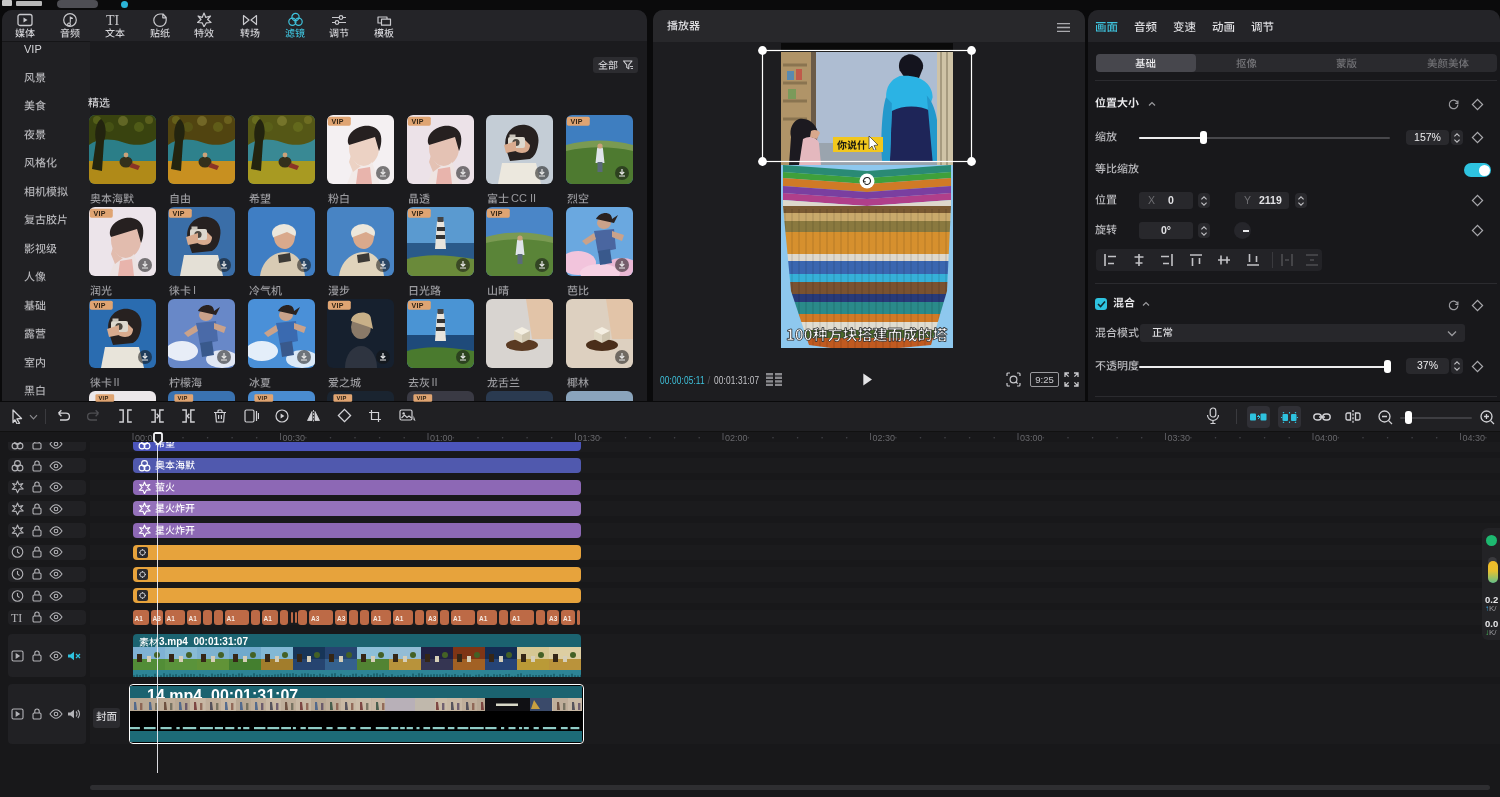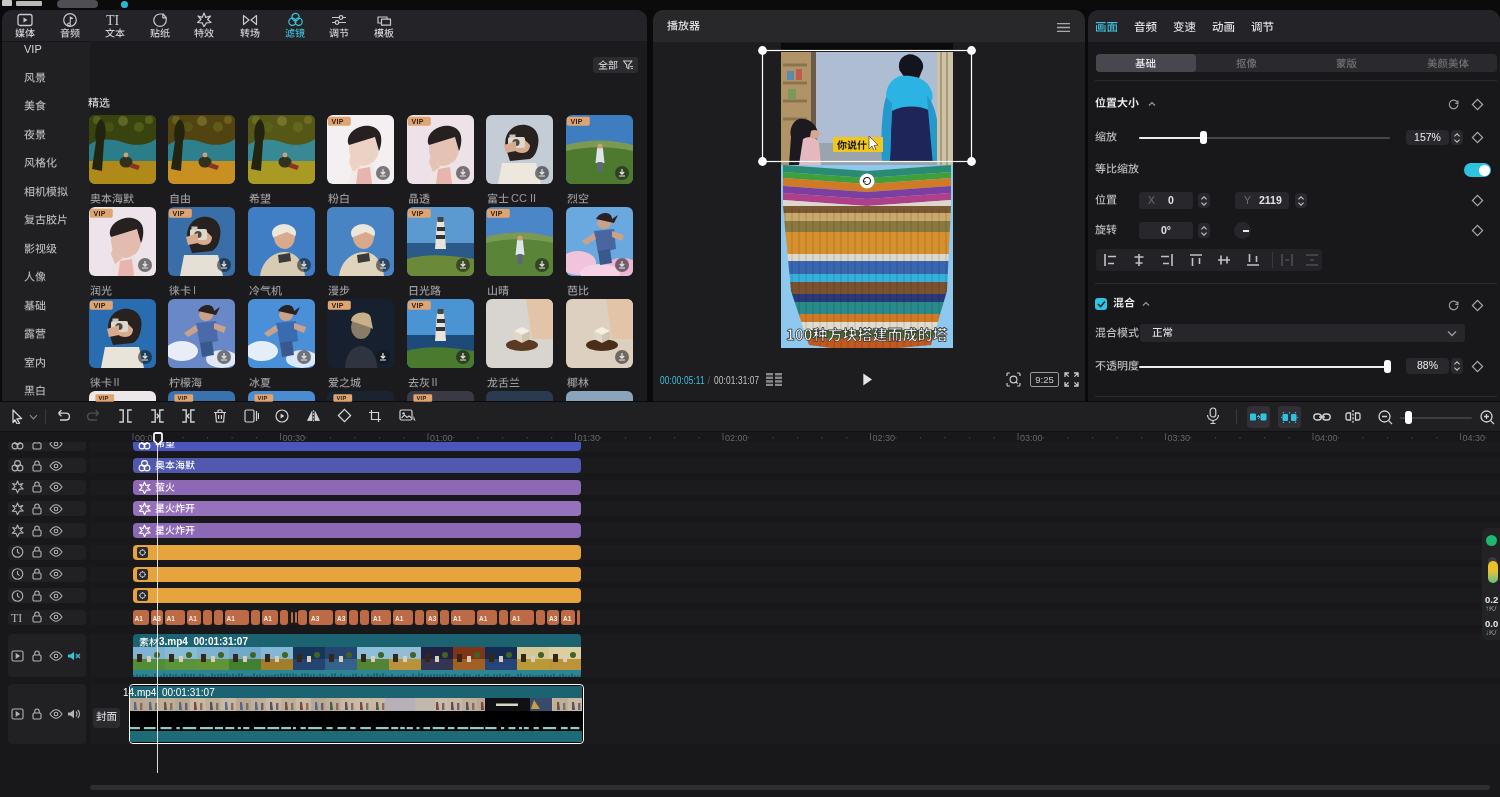--- a/index.html
+++ b/index.html
@@ -828,21 +828,21 @@
     <path d="M1.9 3.9V8.7H0.5V9.7H10V8.7H6.1V5.6H9.2V4.7H6.1V2.1H9.7V1.1H0.9V2.1H5V8.7H2.9V3.9Z M13.9 4.1H17.6V5H13.9ZM12 6.5V9.6H13V7.4H15.4V10.1H16.4V7.4H18.6V8.7C18.6 8.8 18.5 8.8 18.4 8.8C18.2 8.9 17.7 8.9 17.1 8.8C17.2 9.1 17.4 9.5 17.4 9.7C18.2 9.7 18.8 9.7 19.1 9.6C19.5 9.4 19.6 9.2 19.6 8.7V6.5H16.4V5.7H18.6V3.4H13V5.7H15.4V6.5ZM18.4 0.5C18.2 0.8 17.8 1.3 17.6 1.7L18.2 1.9H16.3V0.4H15.3V1.9H13.3L13.9 1.6C13.8 1.3 13.4 0.8 13.1 0.5L12.2 0.8C12.5 1.1 12.7 1.6 12.9 1.9H11.3V4.3H12.3V2.8H19.2V4.3H20.2V1.9H18.5C18.8 1.6 19.1 1.2 19.4 0.8Z" fill="#dedee1"></path>
   </svg>
 <svg class="ab" style="left:1447px;top:330px" width="10" height="7" viewBox="0 0 10 7">
     <path d="M1 1.5L5 5.5L9 1.5" fill="none" stroke="#9a9a9e" stroke-width="1.3"></path>
   </svg>
 <svg style="position:absolute;left:1095px;top:360px;" width="46" height="15" viewBox="0 0 46 15">
     <path d="M6.1 4.6C7.4 5.5 9 6.8 9.8 7.7L10.6 6.9C9.8 6 8.1 4.7 6.9 3.9ZM0.7 1.2V2.2H5.4C4.4 4 2.5 5.8 0.4 6.8C0.6 7.1 1 7.5 1.1 7.8C2.6 7 3.9 6 4.9 4.8V10.6H6.1V3.3C6.3 3 6.6 2.6 6.8 2.2H10.3V1.2Z M11.6 1.3C12.2 1.9 13 2.6 13.3 3.2L14.1 2.5C13.8 2 13 1.2 12.4 0.7ZM20.4 0.6C19 0.8 16.7 1 14.8 1.1C14.8 1.3 14.9 1.6 15 1.8C15.8 1.8 16.6 1.7 17.5 1.7V2.4H14.5V3.2H16.9C16.2 3.9 15.1 4.5 14.1 4.8C14.3 5 14.6 5.3 14.7 5.5C14.9 5.4 15.1 5.4 15.3 5.3V6H16.5C16.3 7.1 15.8 7.8 14.4 8.2C14.6 8.4 14.8 8.8 14.9 9C16.7 8.4 17.2 7.4 17.5 6H18.5C18.5 6.3 18.4 6.6 18.3 6.9H20.2C20.1 7.6 20 7.9 19.9 8C19.8 8.1 19.7 8.1 19.5 8.1C19.3 8.1 18.8 8.1 18.3 8.1C18.5 8.3 18.6 8.6 18.6 8.8C19.1 8.9 19.7 8.9 19.9 8.9C20.2 8.8 20.5 8.8 20.7 8.6C20.9 8.3 21.1 7.8 21.2 6.5C21.2 6.4 21.2 6.1 21.2 6.1H19.4L19.6 5.2H15.4C16.2 4.8 16.9 4.3 17.5 3.7V5H18.4V3.7C19.2 4.4 20.1 5.1 21.1 5.5C21.2 5.2 21.5 4.9 21.7 4.7C20.7 4.4 19.7 3.8 19 3.2H21.5V2.4H18.4V1.6C19.4 1.5 20.3 1.4 21 1.2ZM13.9 4.6H11.6V5.6H12.9V8.7C12.4 8.9 11.9 9.3 11.4 9.7L12.1 10.7C12.7 10 13.3 9.4 13.8 9.4C14 9.4 14.3 9.7 14.8 10C15.5 10.4 16.4 10.5 17.7 10.5C18.8 10.5 20.5 10.4 21.4 10.4C21.4 10.1 21.5 9.6 21.7 9.3C20.6 9.4 18.9 9.5 17.7 9.5C16.5 9.5 15.6 9.5 14.9 9.1C14.4 8.8 14.2 8.5 13.9 8.4Z M25.6 4.8V6.7H23.8V4.8ZM25.6 3.8H23.8V2H25.6ZM22.8 1V8.7H23.8V7.7H26.5V1ZM31.2 1.8V3.5H28.5V1.8ZM27.5 0.9V4.8C27.5 6.5 27.3 8.6 25.4 10C25.6 10.1 26 10.5 26.2 10.7C27.4 9.7 28 8.4 28.3 7.1H31.2V9.3C31.2 9.5 31.2 9.6 31 9.6C30.8 9.6 30.1 9.6 29.4 9.6C29.6 9.8 29.8 10.3 29.8 10.6C30.7 10.6 31.4 10.6 31.8 10.4C32.1 10.2 32.3 9.9 32.3 9.3V0.9ZM31.2 4.4V6.2H28.4C28.5 5.7 28.5 5.2 28.5 4.8V4.4Z M37.2 2.7V3.5H35.6V4.4H37.2V6.1H41.6V4.4H43.3V3.5H41.6V2.7H40.6V3.5H38.2V2.7ZM40.6 4.4V5.3H38.2V4.4ZM41.1 7.6C40.7 8 40.1 8.4 39.4 8.7C38.7 8.4 38.1 8 37.7 7.6ZM35.7 6.7V7.6H37L36.6 7.7C37.1 8.3 37.6 8.8 38.2 9.1C37.3 9.4 36.2 9.6 35.2 9.7C35.4 9.9 35.5 10.3 35.6 10.5C36.9 10.4 38.2 10.1 39.3 9.7C40.4 10.2 41.6 10.4 43 10.6C43.2 10.3 43.4 9.9 43.6 9.7C42.5 9.6 41.4 9.4 40.5 9.2C41.4 8.6 42.2 7.9 42.7 7L42 6.7L41.8 6.7ZM38.2 0.6C38.3 0.8 38.4 1.1 38.5 1.4H34.3V4.4C34.3 6.1 34.2 8.5 33.3 10.1C33.6 10.2 34.1 10.4 34.3 10.6C35.2 8.8 35.4 6.2 35.4 4.4V2.4H43.5V1.4H39.7C39.6 1.1 39.4 0.7 39.2 0.3Z" fill="#bcbcc0"></path>
   </svg>
 <div style="position:absolute;left:1139px;top:365.5px;width:251px;height:2px;background:#ececee;border-radius:1px"></div>
 <div style="position:absolute;left:1384px;top:360px;width:7px;height:13px;background:#fff;border-radius:3px"></div>
-<div class="ab" style="left:1406px;top:358px;width:43px;height:15.5px;background:#29292d;border-radius:4px;color:#ececee;font-size:10.5px;text-align:center;line-height:15.5px">88%</div>
+<div class="ab" style="left:1406px;top:358px;width:43px;height:15.5px;background:#29292d;border-radius:4px;color:#ececee;font-size:10.5px;text-align:center;line-height:15.5px">37%</div>
 <div class="ab" style="left:1451px;top:358px;width:12px;height:15.5px;background:#29292d;border-radius:4px"></div>
 <svg class="ab" style="left:1451px;top:359px" width="12" height="14" viewBox="0 0 12 14">
     <path d="M3.4 5.4L6 2.8L8.6 5.4M3.4 8.6L6 11.2L8.6 8.6" fill="none" stroke="#c0c0c4" stroke-width="1.1"></path>
   </svg>
 <svg class="ab" style="left:1471px;top:360px" width="13" height="13" viewBox="0 0 13 13">
     <rect x="2.9" y="2.9" width="7.2" height="7.2" fill="none" stroke="#a8a8ac" stroke-width="1.2" transform="rotate(45 6.5 6.5)"></rect>
   </svg>
 <div style="position:absolute;left:1095px;top:396px;width:402px;height:1px;background:#2b2b2f"></div>
 <div style="position:absolute;left:0;top:402px;width:1500px;height:395px;background:#18181a"></div>
 <div class="ab" style="left:90px;top:441.3px;width:1410px;height:10.3px;background:#1b1b1d"></div>
@@ -1690,21 +1690,21 @@
       <path d="M1 5.5h2.5L7 2.8v8.4L3.5 8.5H1Z" fill="#b4b4b8"></path>
       <path d="M9 4.5a3.5 3.5 0 0 1 0 5M10.8 3a5.5 5.5 0 0 1 0 8" stroke="#b4b4b8" stroke-width="1.1" fill="none"></path>
     </g>
   </svg>
 <div class="ab" style="left:93px;top:707.5px;width:27px;height:20px;background:#2b2b2f;border-radius:3px"></div>
 <svg style="position:absolute;left:96px;top:711px;" width="23" height="15" viewBox="0 0 23 15">
     <path d="M5.7 4.9C6.1 5.7 6.5 6.7 6.7 7.3L7.6 7C7.4 6.4 6.9 5.3 6.5 4.6ZM8.1 0.5V2.8H5.4V3.7H8.1V8.9C8.1 9.1 8.1 9.1 7.9 9.1C7.7 9.1 7.1 9.2 6.5 9.1C6.6 9.4 6.8 9.8 6.9 10.1C7.7 10.1 8.3 10.1 8.6 9.9C9 9.7 9.1 9.5 9.1 8.9V3.7H10.1V2.8H9.1V0.5ZM2.4 0.4V1.7H0.8V2.6H2.4V3.8H0.5V4.7H5.3V3.8H3.4V2.6H5V1.7H3.4V0.4ZM0.3 8.7 0.5 9.7C1.8 9.5 3.7 9.2 5.4 8.9L5.4 8L3.4 8.3V7H5.1V6.1H3.4V5H2.4V6.1H0.7V7H2.4V8.4C1.7 8.5 0.9 8.7 0.3 8.7Z M14.7 5.8H16.7V6.8H14.7ZM14.7 5V4.1H16.7V5ZM14.7 7.6H16.7V8.7H14.7ZM11.1 1V2H15C15 2.4 14.9 2.8 14.8 3.1H11.5V10.1H12.5V9.6H19V10.1H20V3.1H15.8L16.2 2H20.5V1ZM12.5 8.7V4.1H13.8V8.7ZM19 8.7H17.6V4.1H19Z" fill="#d2d2d5"></path>
   </svg>
 <div class="ab" style="left:128.5px;top:684px;width:455px;height:59.5px;border:1.5px solid #fff;border-radius:4px;background:#000"></div>
 <div class="ab" style="left:130px;top:685.5px;width:452px;height:12.5px;background:#1b6370"></div>
-<div class="ab" style="left:123px;top:686.5px;font-size:10px;color:#fff;font-weight:normal">14.mp4&nbsp;&nbsp;00:01:31:07</div>
+<div class="ab" style="left:147px;top:686.5px;font-size:16px;color:#fff;font-weight:bold">14.mp4&nbsp;&nbsp;00:01:31:07</div>
 <svg class="ab" style="left:130px;top:698px" width="452" height="13" viewBox="0 0 452 13">
     <rect width="452" height="13" fill="#c4b4a2"></rect>
     <rect x="0" y="0" width="15" height="13" fill="#b8a894"></rect>
     <path d="M4 4l2 0 1 8-3 0Z" fill="#3a5a8a" opacity="0.8"></path>
     <rect x="10" y="5" width="2.4" height="7" fill="#7a4a3a" opacity="0.7"></rect>
     <rect x="15" y="0" width="15" height="13" fill="#b8a894"></rect>
     <path d="M19 4l2 0 1 8-3 0Z" fill="#3a5a8a" opacity="0.8"></path>
     <rect x="25" y="5" width="2.4" height="7" fill="#5a5a4a" opacity="0.7"></rect>
     <rect x="30" y="0" width="15" height="13" fill="#bfae9a"></rect>
     <path d="M34 4l2 0 1 8-3 0Z" fill="#5a3a2a" opacity="0.8"></path>

